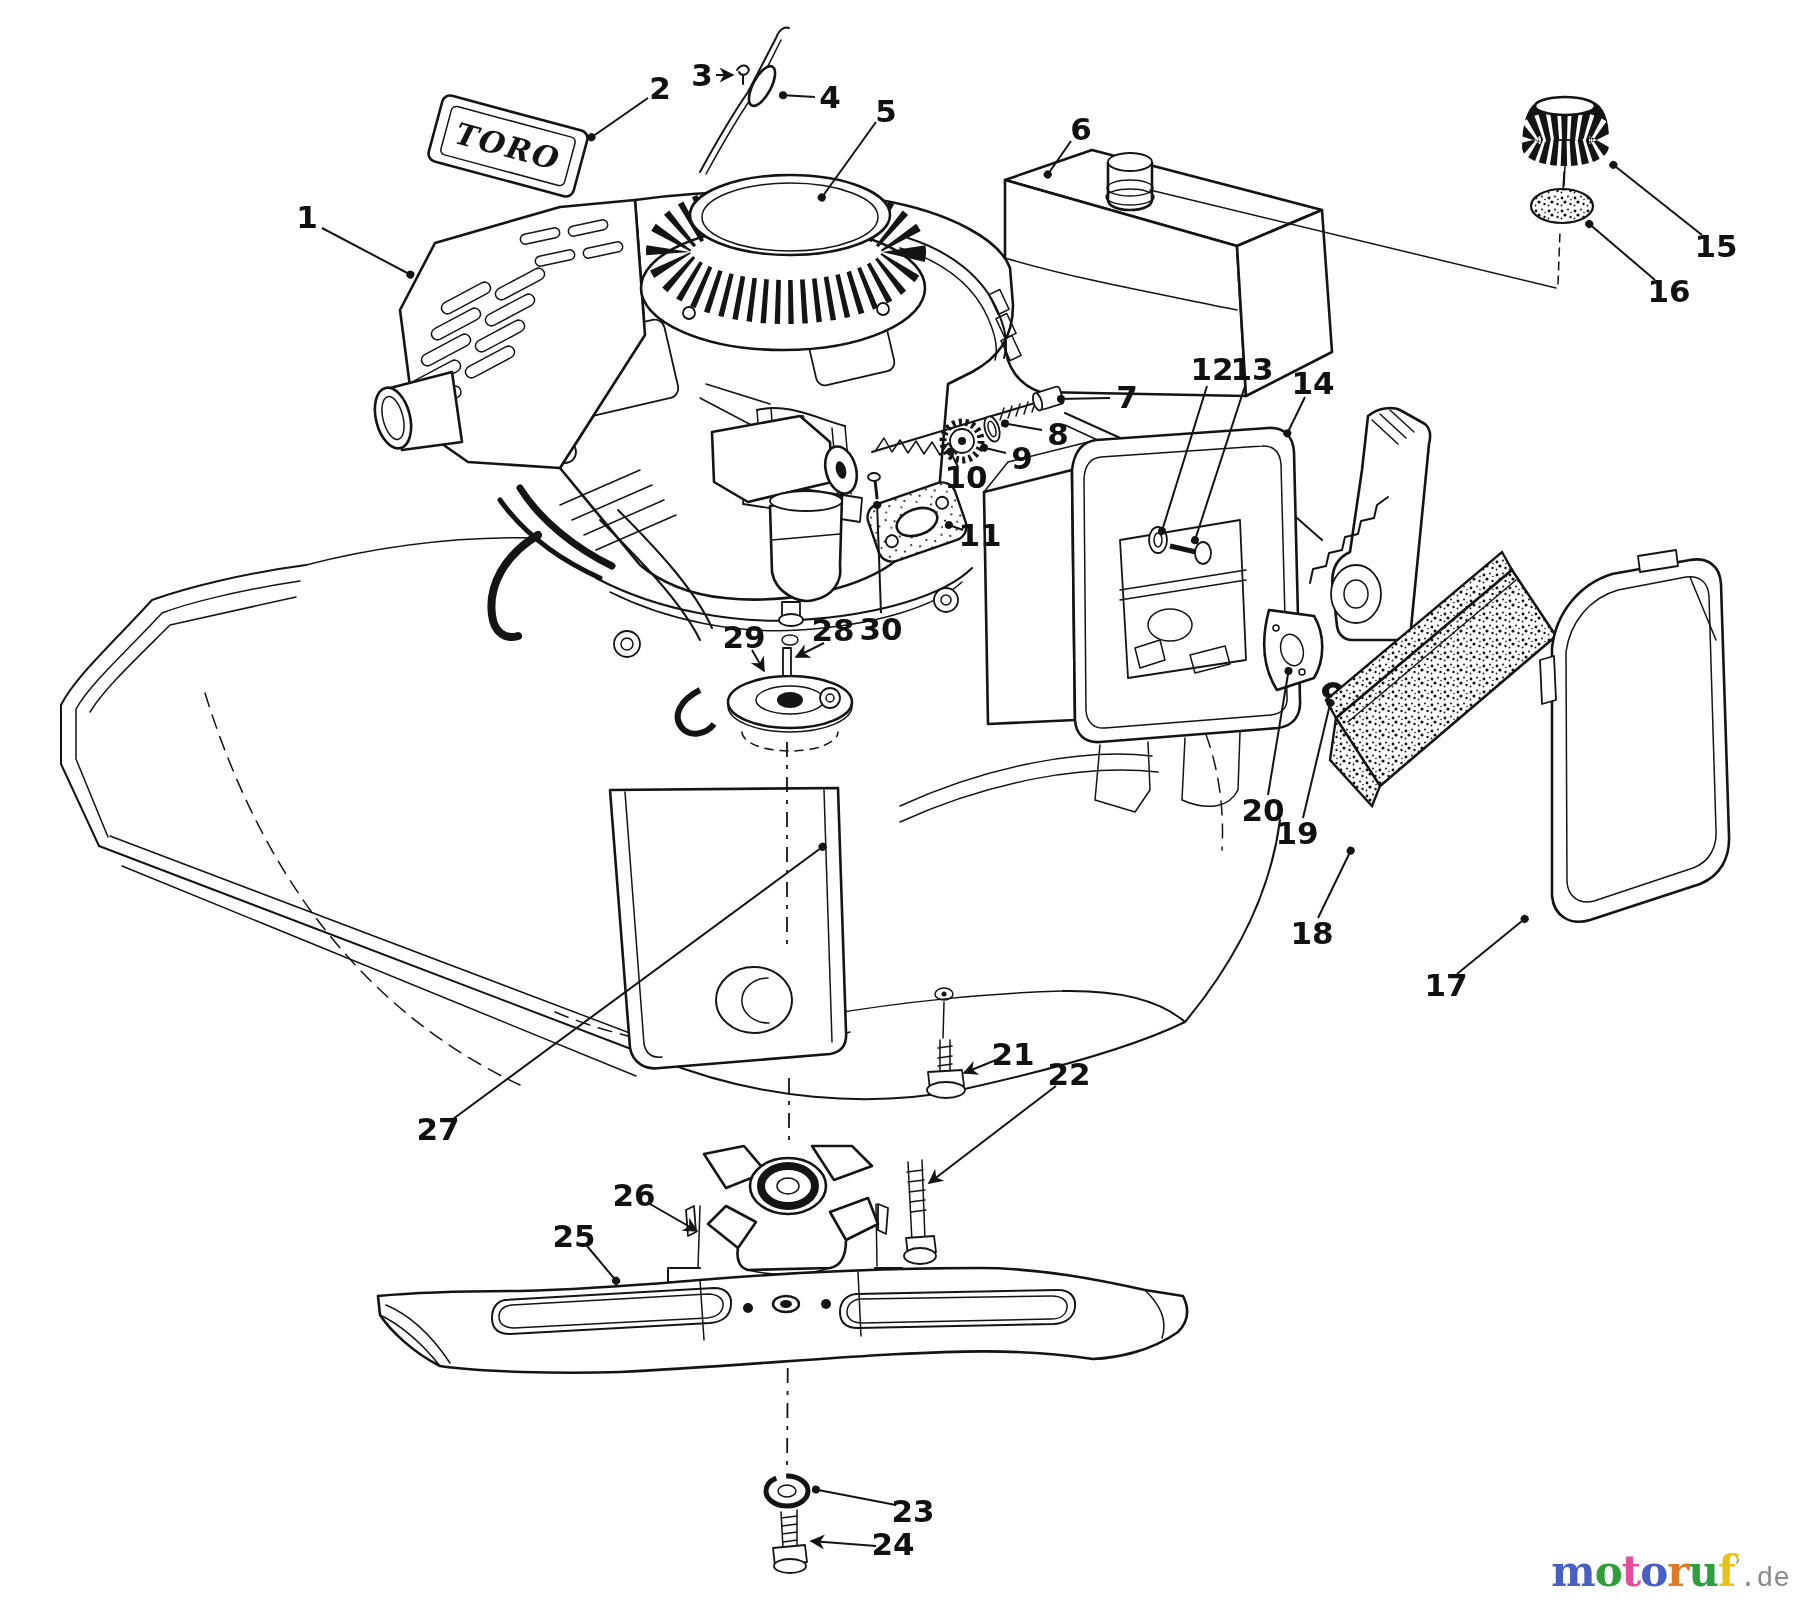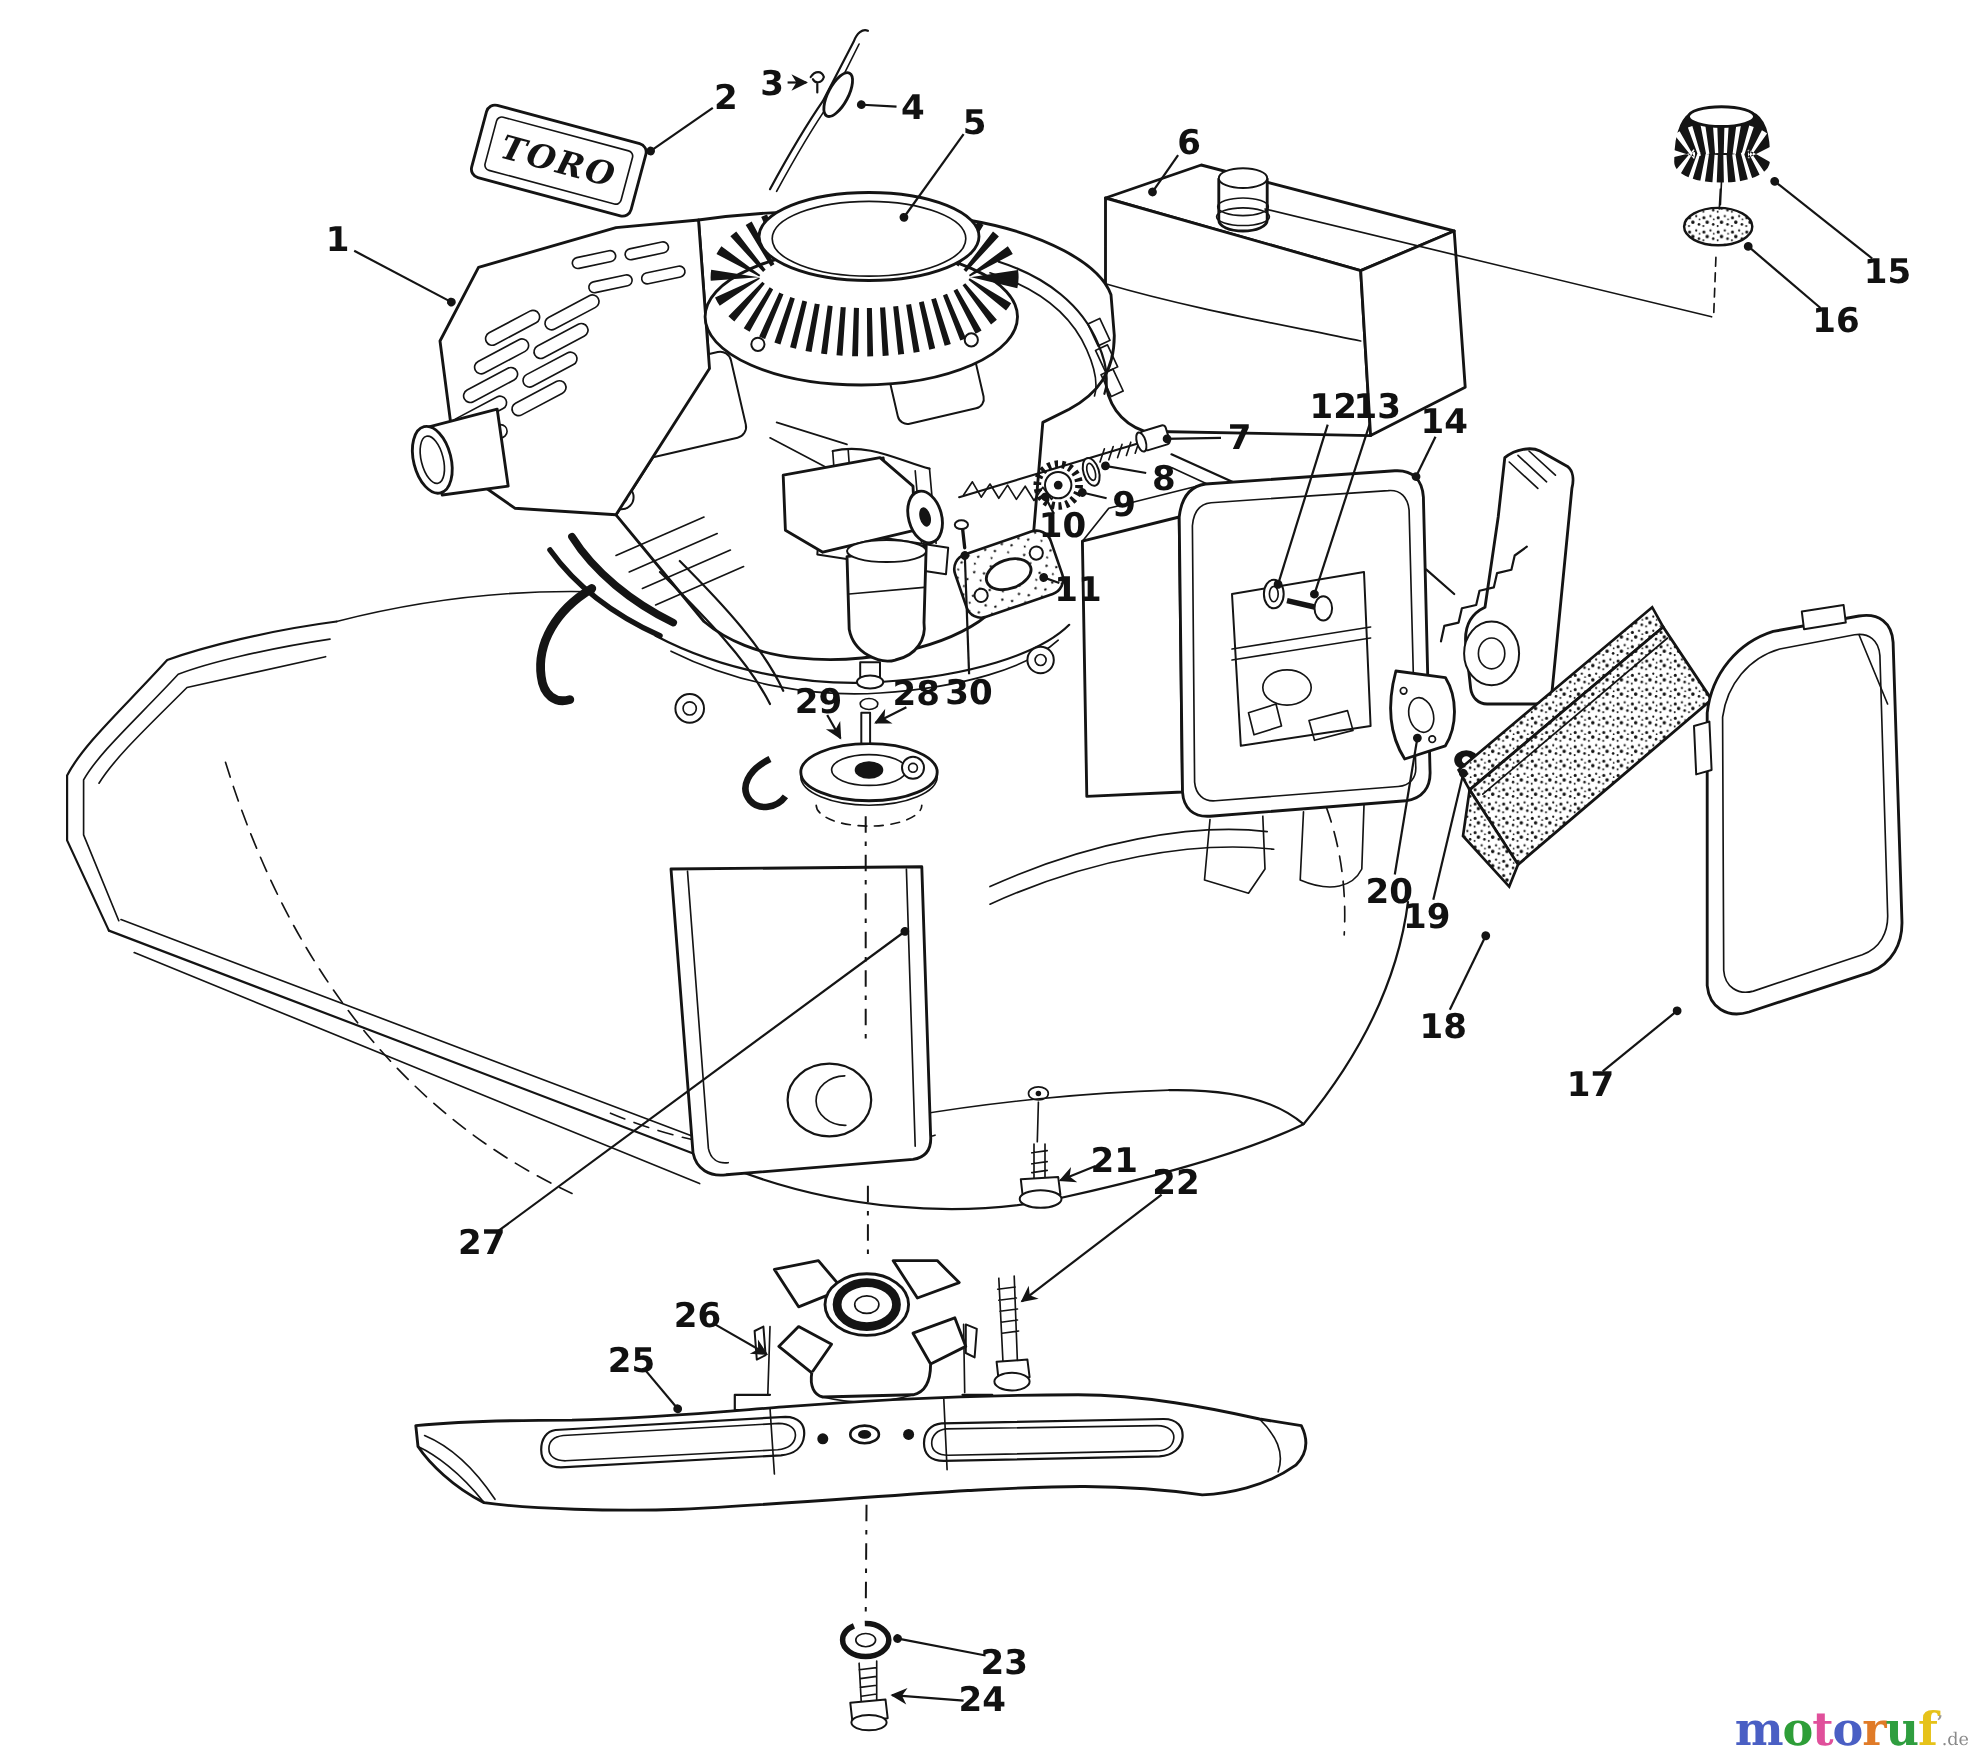--- a/index.html
+++ b/index.html
@@ -11,21 +11,21 @@
   .lnt{stroke:#141414;fill:none;stroke-width:1.5;stroke-linecap:round;stroke-linejoin:round;}
   .wht{fill:#ffffff;stroke:#141414;stroke-width:2.6;stroke-linejoin:round;}
   .whtt{fill:#ffffff;stroke:#141414;stroke-width:1.8;stroke-linejoin:round;}
   .blk{fill:#141414;stroke:none;}
   .leader{stroke:#141414;stroke-width:2;fill:none;}
   .callout-num{font:800 31px "DejaVu Sans",sans-serif;fill:#111;text-anchor:middle;}
   .dash{stroke-dasharray:14 9;}
   #watermark{position:absolute;right:10px;bottom:8px;
     font-family:"DejaVu Serif",serif;font-weight:bold;font-size:42px;letter-spacing:-1px;
     white-space:nowrap;line-height:1;}
-  #watermark .suffix{font-size:16px;font-weight:normal;letter-spacing:0;}
+  #watermark .suffix{font-size:28px;font-weight:normal;letter-spacing:0;font-family:Liberation Mono, monospace;}
   #watermark .tick{font-size:16px;color:#9a9a9a;vertical-align:super;}
   .toro-text{font:bold italic 30px "DejaVu Serif",serif;fill:#141414;text-anchor:middle;letter-spacing:2px;}
 </style>
 </head>
 <body>
 
 <div id="stage">
 <svg width="1800" height="1601" viewBox="0 0 1800 1601">
   <defs>
     <marker id="mk-dot" viewBox="0 0 10 10" refX="8" refY="5" markerWidth="5" markerHeight="5" orient="auto">

